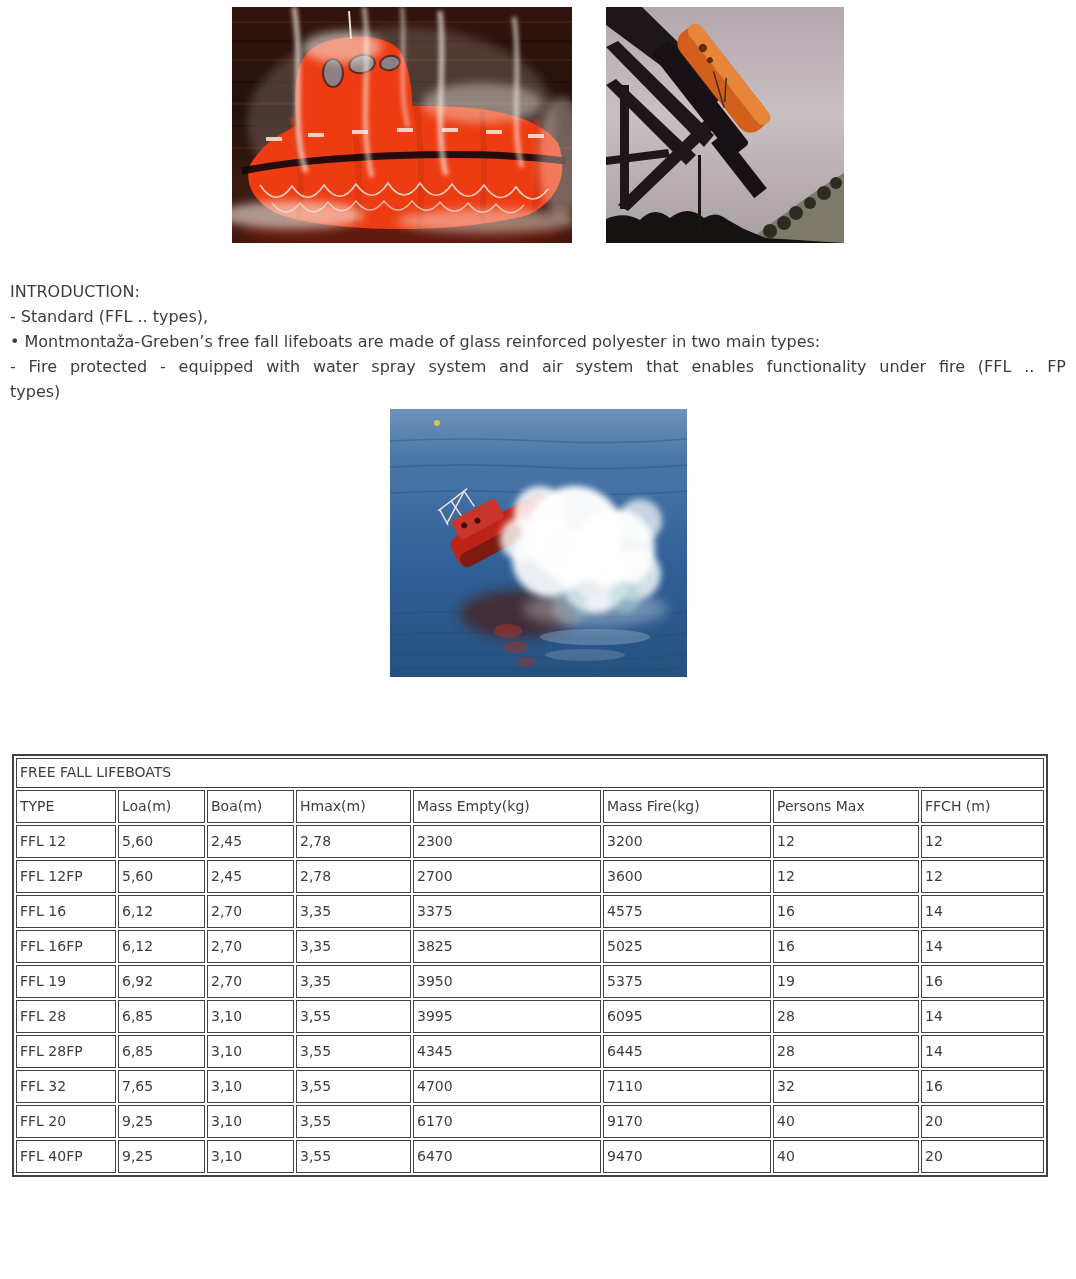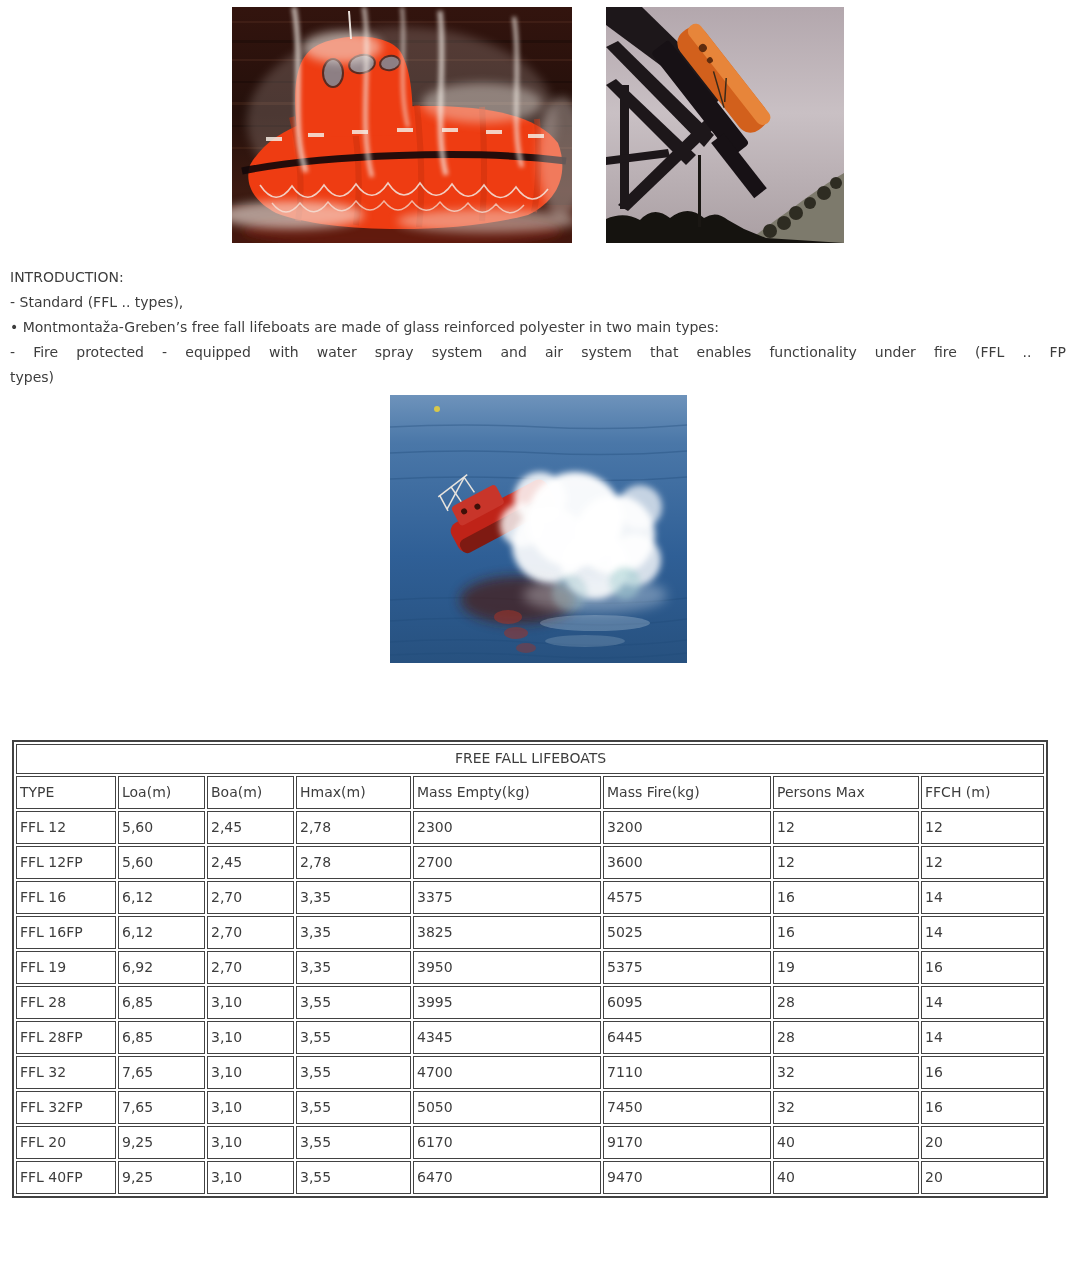--- a/index.html
+++ b/index.html
@@ -20,22 +20,22 @@
     font-size: 0;
   }
   .photos-row.first { margin-top: 7px; }
   .photos-row.mid { margin-top: 5px; }
   .photo {
     display: inline-block;
     vertical-align: top;
   }
   .photo + .photo { margin-left: 34px; }
   .intro {
-    margin: 22px 10px 0 10px;
-    font-size: 14px;
+    margin: 36px 10px 0 10px;
+    font-size: 16px;
     line-height: 25px;
   }
   .intro div { white-space: pre-wrap; }
   .jfull {
     display: block;
     text-align: justify;
     text-align-last: justify;
   }
   table.lb-table {
     margin: 77px 0 0 12px;
@@ -48,21 +48,21 @@
     color: #3d3d3d;
   }
   table.lb-table td {
     border: 1px solid #424242;
     padding: 5px 2px 6px 3px;
     line-height: 20px;
     overflow: hidden;
     white-space: nowrap;
     background: #ffffff;
   }
-  table.lb-table tr.title-row td { line-height: 17px; text-align: center; }
+  table.lb-table tr.title-row td { line-height: 17px; }
 </style>
 </head>
 <body>
 
 <div class="photos-row first">
 
   
   <svg class="photo" width="340" height="236" viewBox="0 0 340 236">
     <defs>
       <linearGradient id="p1bg" x1="0" y1="0" x2="0" y2="1">
@@ -342,30 +342,20 @@
         <td>FFL 32</td>
         <td>7,65</td>
         <td>3,10</td>
         <td>3,55</td>
         <td>4700</td>
         <td>7110</td>
         <td>32</td>
         <td>16</td>
       </tr>
       <tr>
-        <td>FFL 32FP</td>
-        <td>7,65</td>
-        <td>3,10</td>
-        <td>3,55</td>
-        <td>5050</td>
-        <td>7450</td>
-        <td>32</td>
-        <td>16</td>
-      </tr>
-      <tr>
         <td>FFL 20</td>
         <td>9,25</td>
         <td>3,10</td>
         <td>3,55</td>
         <td>6170</td>
         <td>9170</td>
         <td>40</td>
         <td>20</td>
       </tr>
       <tr>

